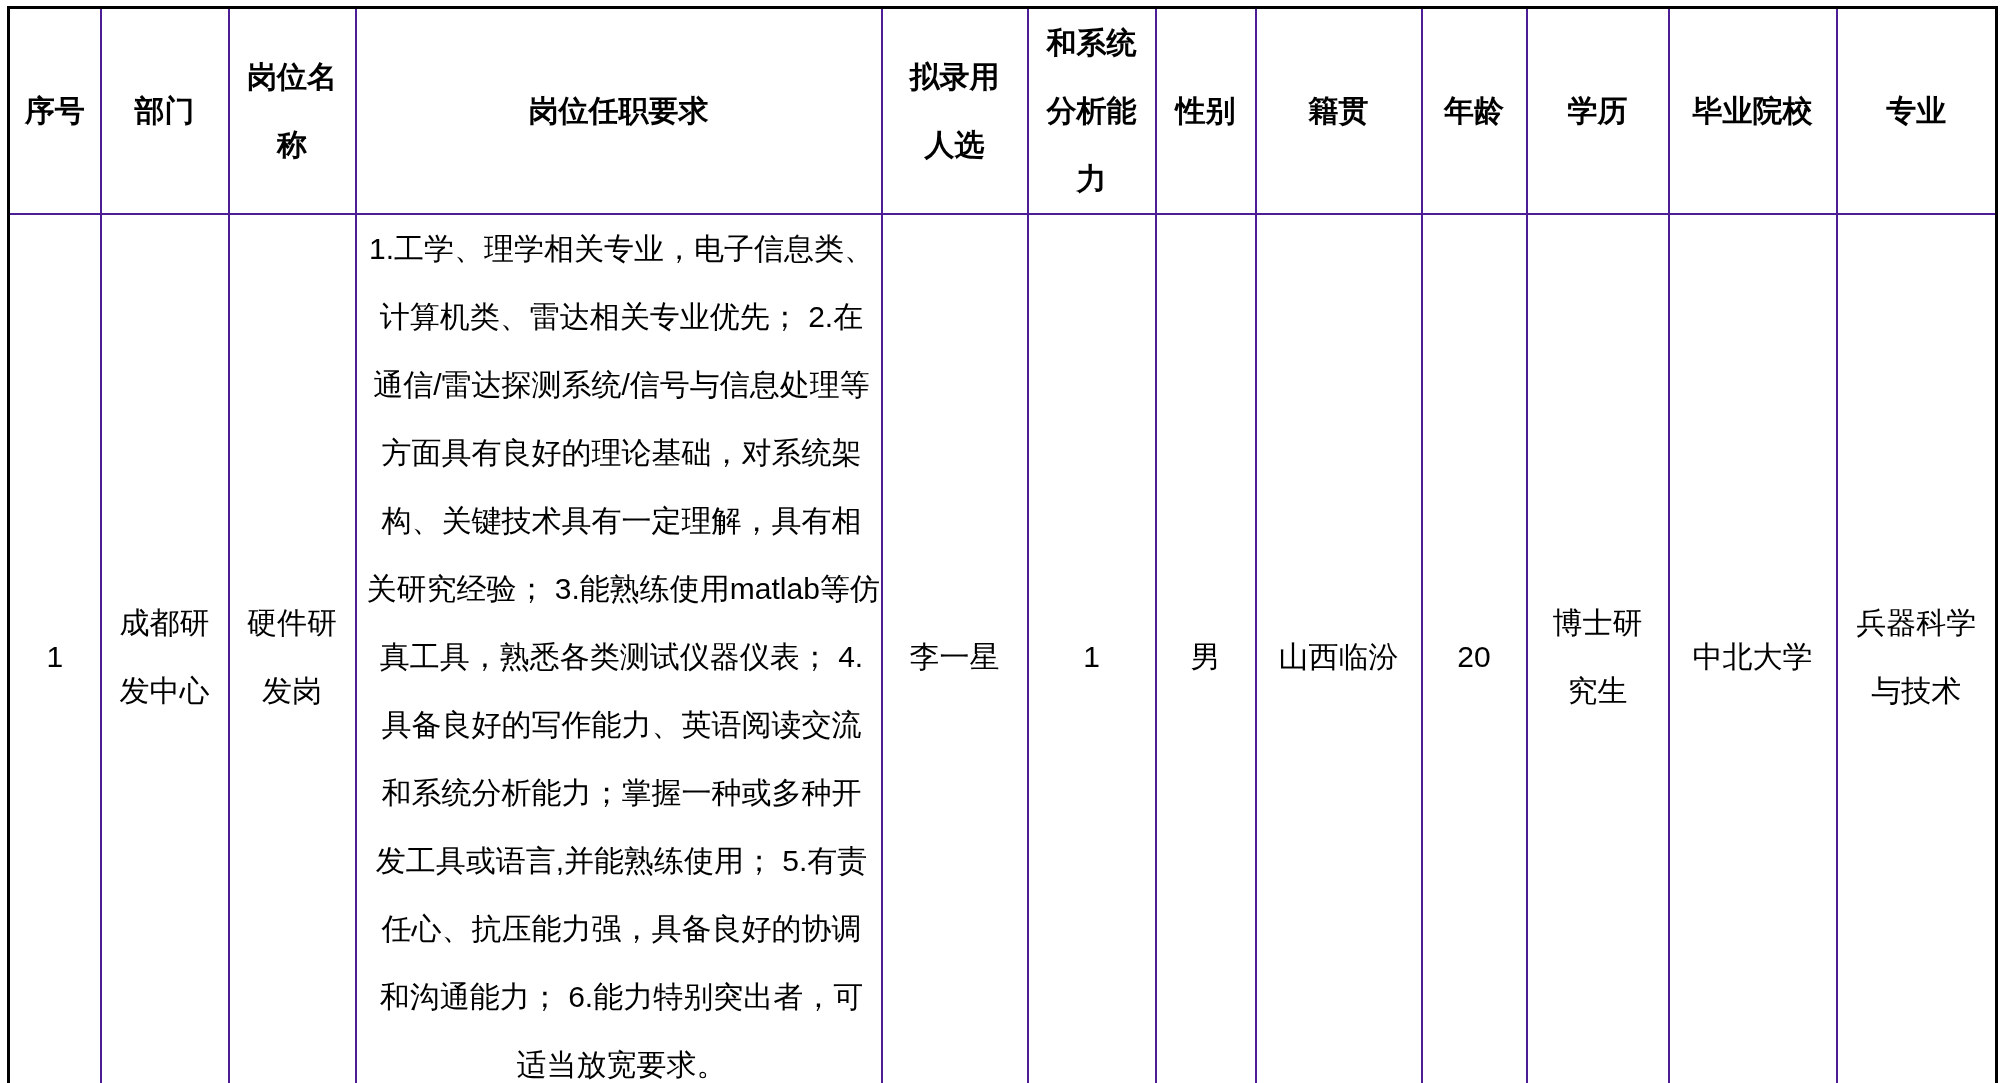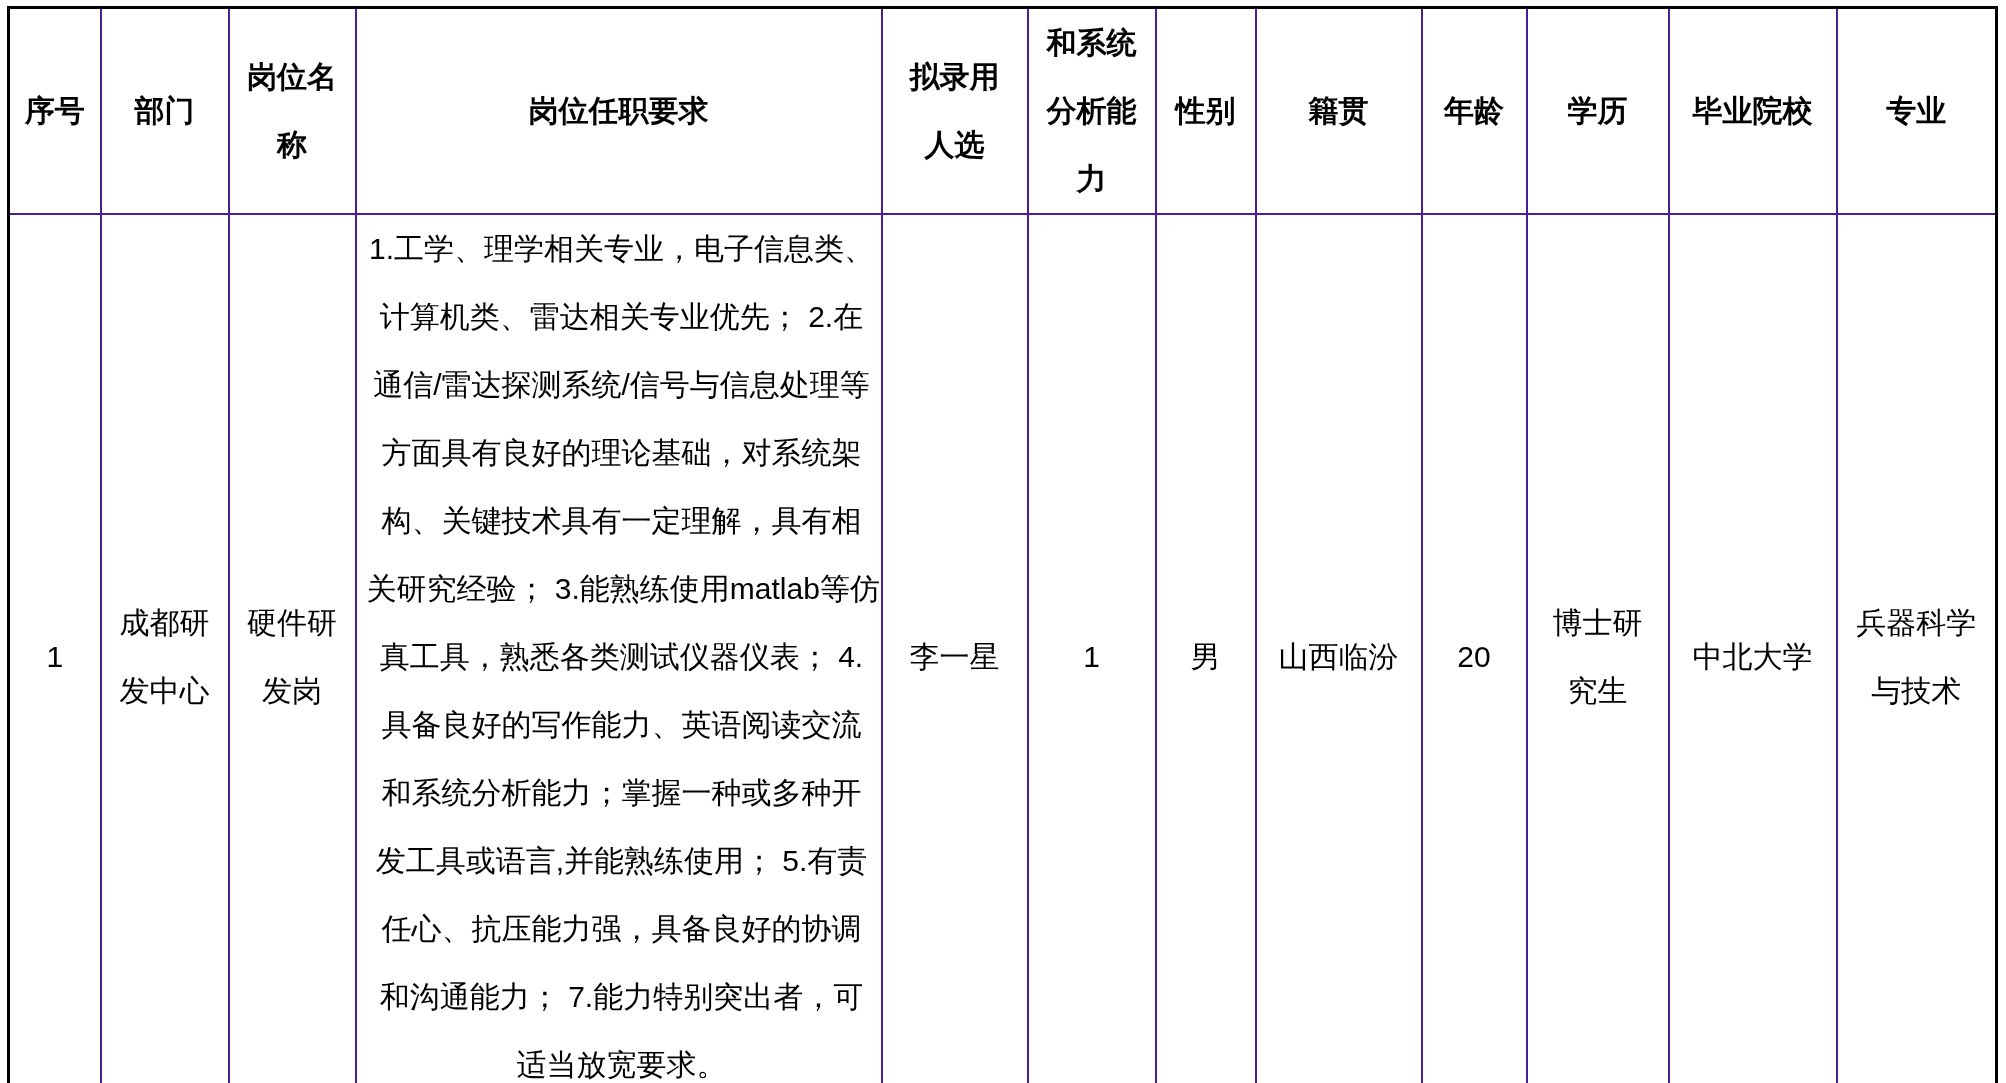--- a/index.html
+++ b/index.html
@@ -125,21 +125,21 @@
           <div class="req-line">计算机类、雷达相关专业优先； 2.在</div>
           <div class="req-line">通信/雷达探测系统/信号与信息处理等</div>
           <div class="req-line">方面具有良好的理论基础，对系统架</div>
           <div class="req-line">构、关键技术具有一定理解，具有相</div>
           <div class="req-line">关研究经验； 3.能熟练使用matlab等仿</div>
           <div class="req-line">真工具，熟悉各类测试仪器仪表； 4.</div>
           <div class="req-line">具备良好的写作能力、英语阅读交流</div>
           <div class="req-line">和系统分析能力；掌握一种或多种开</div>
           <div class="req-line">发工具或语言,并能熟练使用； 5.有责</div>
           <div class="req-line">任心、抗压能力强，具备良好的协调</div>
-          <div class="req-line">和沟通能力； 7.能力特别突出者，可</div>
+          <div class="req-line">和沟通能力； 6.能力特别突出者，可</div>
           <div class="req-line">适当放宽要求。</div>
         </td>
         <td class="pad-lg">李一星</td>
         <td class="pad-md num">1</td>
         <td class="pad-sm">男</td>
         <td class="pad-lg">山西临汾</td>
         <td class="pad-sm num">20</td>
         <td style="padding:0 19px;font-family:Liberation Serif, serif;">博士研究生</td>
         <td class="pad-lg">中北大学</td>
         <td class="pad-lg">兵器科学与技术</td>

